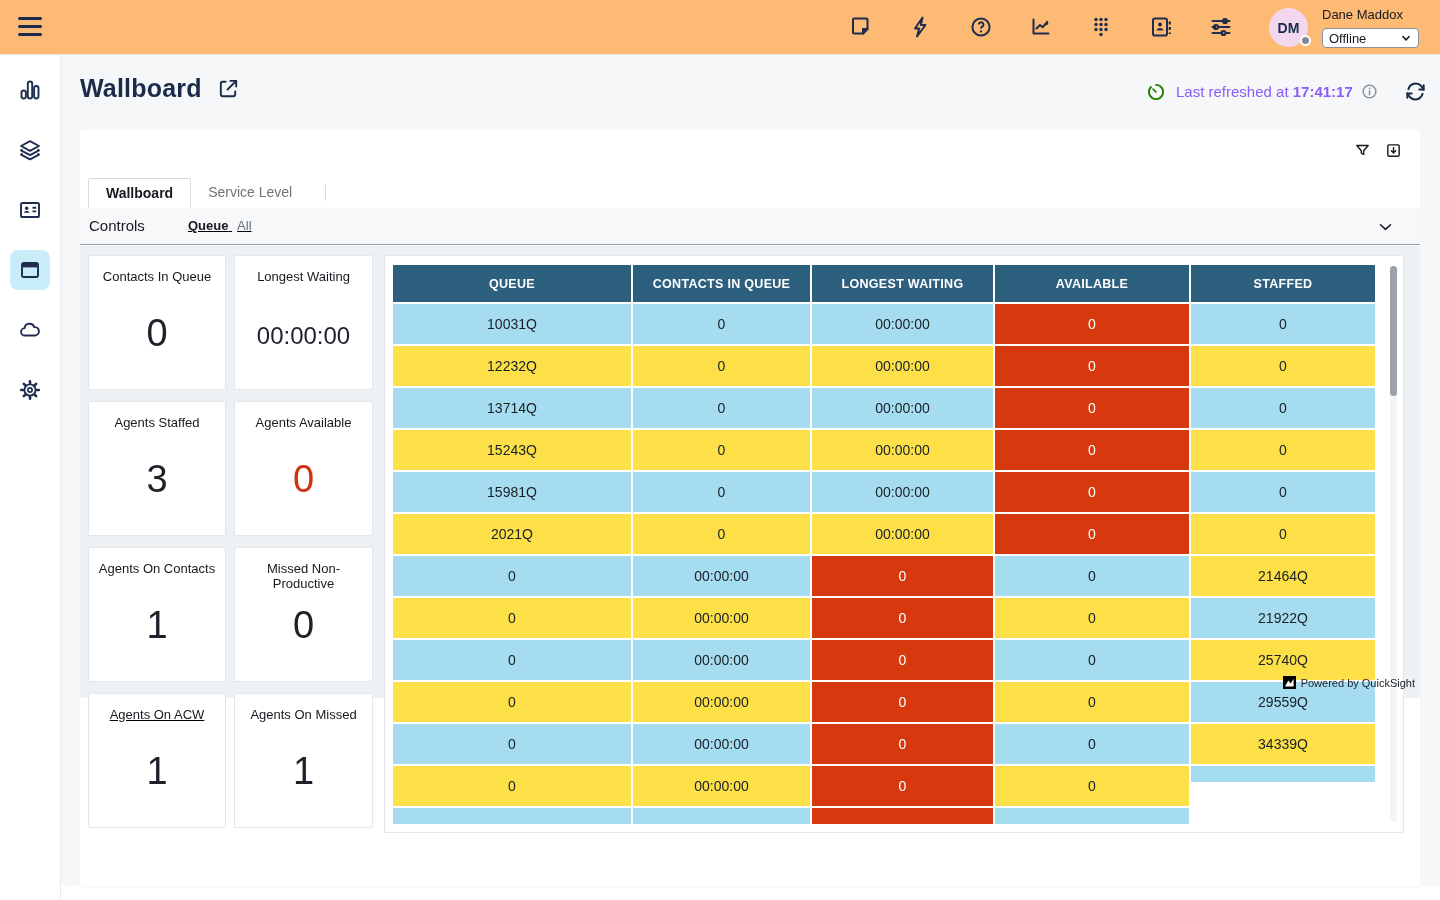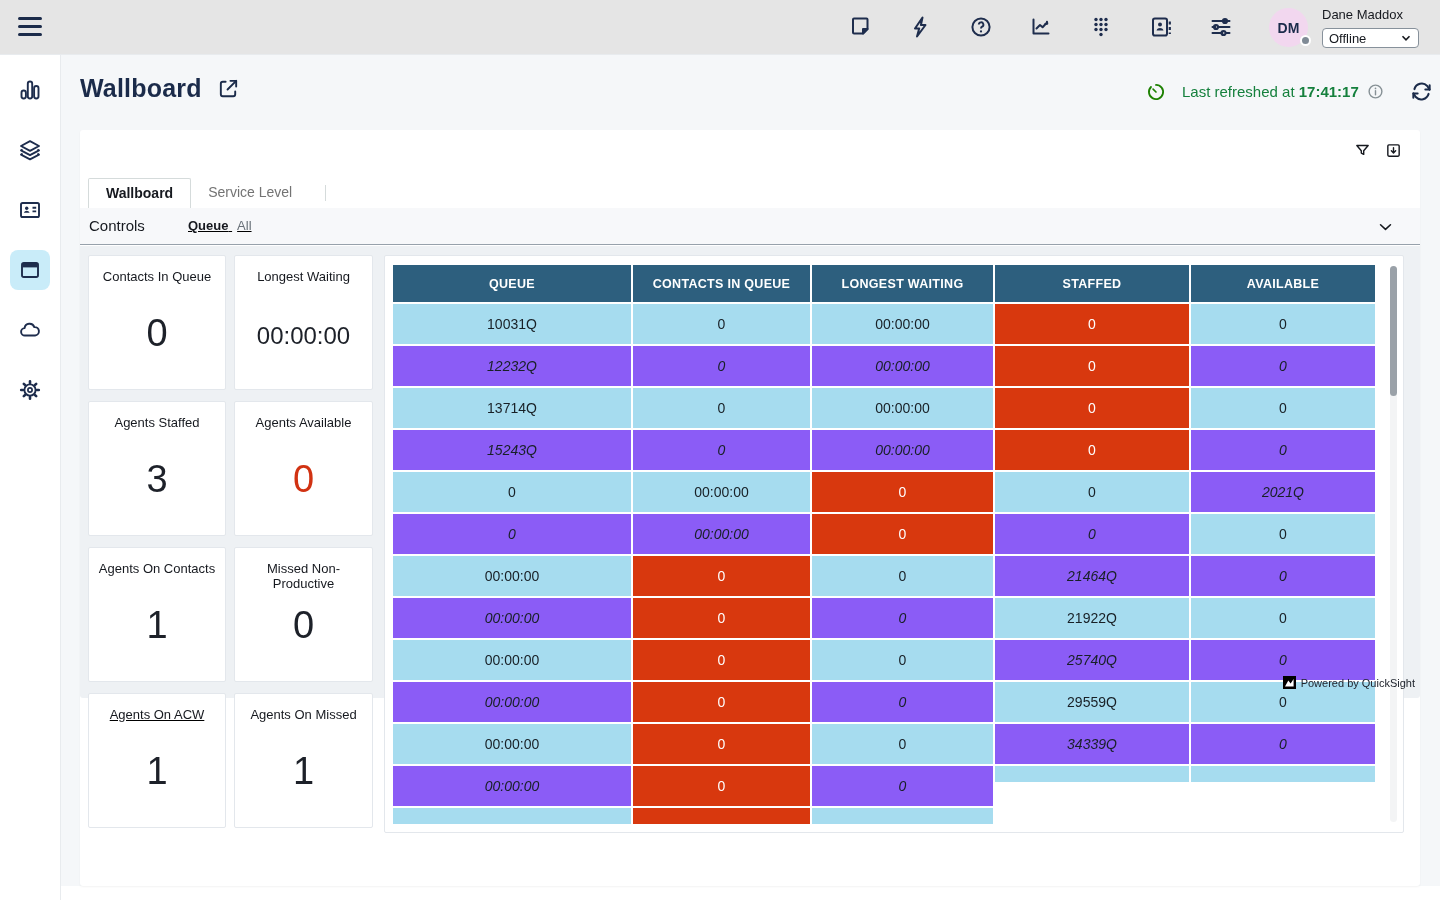--- a/index.html
+++ b/index.html
@@ -1,41 +1,41 @@
 <!DOCTYPE html>
 <html><head>
 <meta charset="utf-8">
 <style>
   * { margin:0; padding:0; box-sizing:border-box; }
   html,body { width:1440px; height:900px; background:#ffffff; font-family:"Liberation Sans", sans-serif; overflow:hidden; position:relative; }
   svg { display:block; }
 
   
-  .topbar { position:absolute; left:0; top:0; width:1440px; height:55px; background:#e5e5e5; border-bottom:1px solid #e8ebee; z-index:6;padding-left:20px; }
+  .topbar { position:absolute; left:0; top:0; width:1440px; height:55px; background:#fdba74; border-bottom:1px solid #e8ebee; z-index:6;padding-left:20px; }
   .hamburger { position:absolute; left:18px; top:17px; width:24px; height:21px; cursor:pointer; }
   .hamburger span { display:block; height:2.6px; background:#1b2b4a; border-radius:2px; margin-bottom:5.5px; }
   .top-icons { position:absolute; left:849px; top:15px; display:flex; gap:36px; color:#1e2d4d; }
   .tico { width:24px; height:24px; cursor:pointer; }
   .avatar { position:absolute; left:1269px; top:8px; width:39px; height:39px; border-radius:50%; background:#f2d7ef; color:#1b2b4a; font-weight:bold; font-size:14px; display:flex; align-items:center; justify-content:center; }
   .avatar .dot { position:absolute; right:-3px; bottom:1px; width:11px; height:11px; border-radius:50%; background:#808b96; border:2px solid #fff; }
   .user-name { position:absolute; left:1322px; top:7px; font-size:13px; font-weight:normal; color:#16191f; }
   .status-select { position:absolute; left:1322px; top:28px; width:97px; height:20px; border:1px solid #87919b; border-radius:4px; font-size:13px; color:#16191f; display:flex; align-items:center; padding:0 6px; cursor:pointer; background:#fff; }
   .status-select .chev { margin-left:auto; }
 
   
   .sidebar { position:absolute; left:0; top:55px; width:61px; height:845px; background:#fff; border-right:1px solid #e8ebee; z-index:5; }
   .side-item { position:absolute; left:10px; width:40px; height:40px; border-radius:8px; display:flex; align-items:center; justify-content:center; color:#1e2d4d; cursor:pointer; }
   .side-item.active { background:#c9ecf9; }
 
   
   .content-bg { position:absolute; left:61px; top:55px; width:1379px; height:831px; background:#f5f7f9; }
   .page-title-row { position:absolute; left:80px; top:74px; display:flex; align-items:center; gap:15px; }
   .page-title { font-size:25px; font-weight:bold; color:#1b2b4a; letter-spacing:.2px; }
   .refresh-cluster { position:absolute; top:80px; left:1146px; display:flex; align-items:center; }
-  .refresh-text { font-size:15px; color:#15803d; margin-left:16px; }
+  .refresh-text { font-size:15px; color:#8b5cf6; margin-left:10px; }
   .refresh-text b { font-weight:bold; }
   .info-ico { margin-left:8px; color:#879196; cursor:pointer; }
   .refresh-btn { margin-left:26px; color:#1b2b4a; cursor:pointer; }
 
   
   .panel { position:absolute; left:80px; top:130px; width:1340px; height:756px; background:#fff; border-radius:3px; box-shadow:0 1px 2px rgba(0,0,0,.05); }
   .panel-tools { position:absolute; top:12px; right:18px; display:flex; gap:14px; color:#16191f; }
   .panel-tools .ptico { cursor:pointer; }
   .tabs { position:absolute; left:8px; top:47px; height:31px; display:flex; align-items:flex-end; }
   .tab { padding:0 17px; height:30px; line-height:29px; font-size:14px; cursor:pointer; }
@@ -56,21 +56,21 @@
   .kpi-label { margin-top:13px; text-align:center; font-size:13px; color:#16191f; padding:0 4px; }
   .kpi-value { position:absolute; top:56px; left:0; right:0; text-align:center; font-size:38px; color:#1d2129; }
   .kpi-value.md { font-size:24px; top:66px; }
 
   
   .table-card { position:absolute; left:304px; top:9px; width:1020px; height:578px; background:#fff; border:1px solid #e3e7ec; border-radius:2px; overflow:hidden; }
   .table-grid { position:absolute; left:8px; top:9px; width:976px; display:grid; grid-template-columns:238px 177px 181px 194px 184px; gap:2px; }
   .hcell { height:37px; background:#2d5f7e; color:#fff; font-weight:bold; font-size:12.5px; display:flex; align-items:center; justify-content:center; letter-spacing:.3px; }
   .cell { height:40px; display:flex; align-items:center; justify-content:center; font-size:14px; color:#182026; }
   .cell.light { background:#a6dcef; }
-  .cell.dark { background:#8b5cf6;font-style:italic; }
+  .cell.dark { background:#fde047; }
   .cell.staffed { background:#d8380e; color:#fff; }
   .cell.partial { height:16px; overflow:hidden; }
   .scroll-track { position:absolute; right:6px; top:10px; width:7px; height:556px; background:#f3f4f5; border-radius:4px; }
   .scroll-thumb { position:absolute; right:6px; top:10px; width:7px; height:130px; background:#9aa1a8; border-radius:4px; cursor:pointer; }
 
   .powered { position:absolute; right:5px; bottom:9px; display:flex; align-items:center; gap:5px; font-size:11px; color:#21252e; }
 </style>
 </head>
 <body>
 
@@ -274,42 +274,43 @@
           <div class="kpi-label">Agents On Missed</div>
           <div class="kpi-value" style="color: rgb(29, 33, 41);">1</div>
         </div>
       </div>
 
     <div class="table-card">
       <div class="table-grid" id="table-root">
           <div class="hcell">QUEUE</div>
           <div class="hcell">CONTACTS IN QUEUE</div>
           <div class="hcell">LONGEST WAITING</div>
+          <div class="hcell">AVAILABLE</div>
           <div class="hcell">STAFFED</div>
-          <div class="hcell">AVAILABLE</div>
           <div class="cell light">10031Q</div>
           <div class="cell light">0</div>
           <div class="cell light">00:00:00</div>
           <div class="cell staffed">0</div>
           <div class="cell light">0</div>
           <div class="cell dark">12232Q</div>
           <div class="cell dark">0</div>
           <div class="cell dark">00:00:00</div>
           <div class="cell staffed">0</div>
           <div class="cell dark">0</div>
           <div class="cell light">13714Q</div>
           <div class="cell light">0</div>
           <div class="cell light">00:00:00</div>
           <div class="cell staffed">0</div>
           <div class="cell light">0</div>
           <div class="cell dark">15243Q</div>
           <div class="cell dark">0</div>
           <div class="cell dark">00:00:00</div>
           <div class="cell staffed">0</div>
           <div class="cell dark">0</div>
+          <div class="cell light">15981Q</div>
           <div class="cell light">0</div>
           <div class="cell light">00:00:00</div>
           <div class="cell staffed">0</div>
           <div class="cell light">0</div>
           <div class="cell dark">2021Q</div>
           <div class="cell dark">0</div>
           <div class="cell dark">00:00:00</div>
           <div class="cell staffed">0</div>
           <div class="cell dark">0</div>
           <div class="cell light">0</div>

